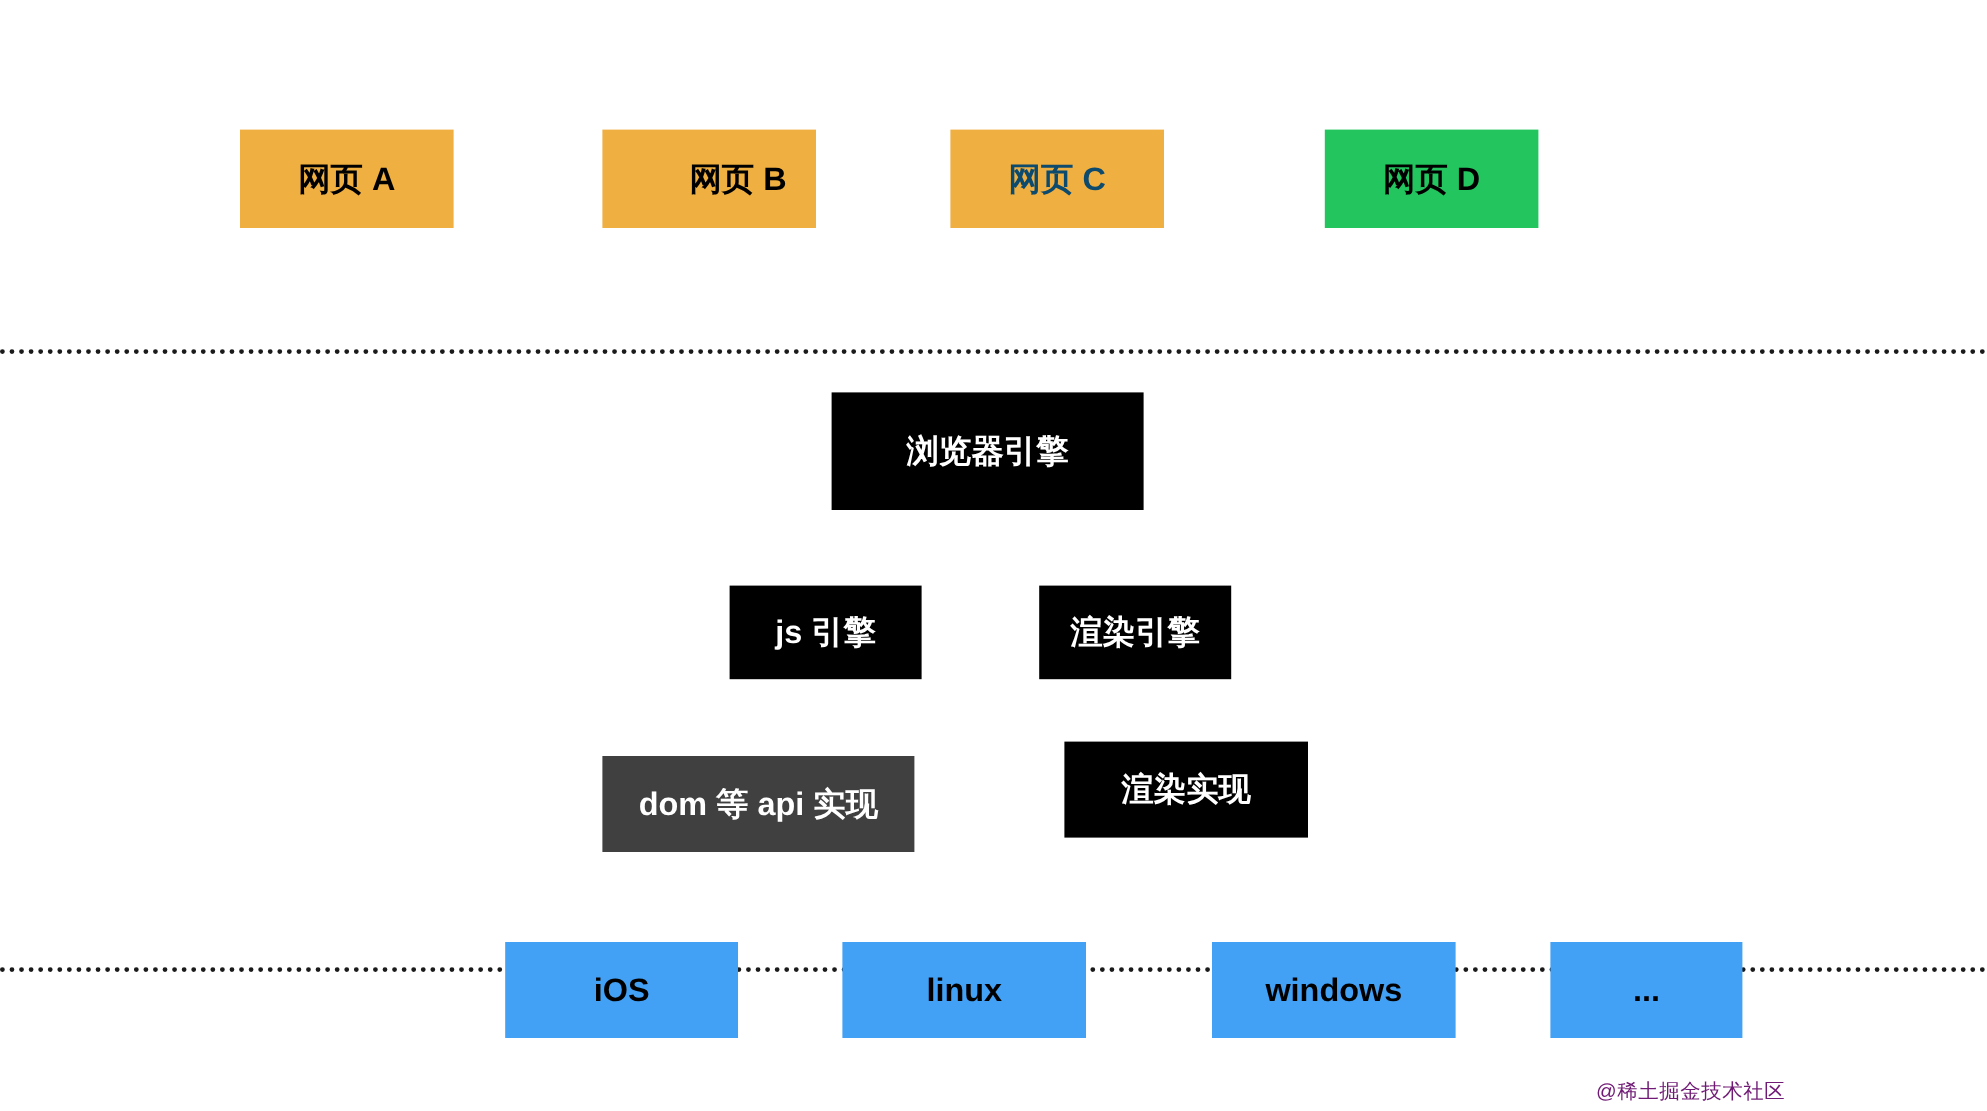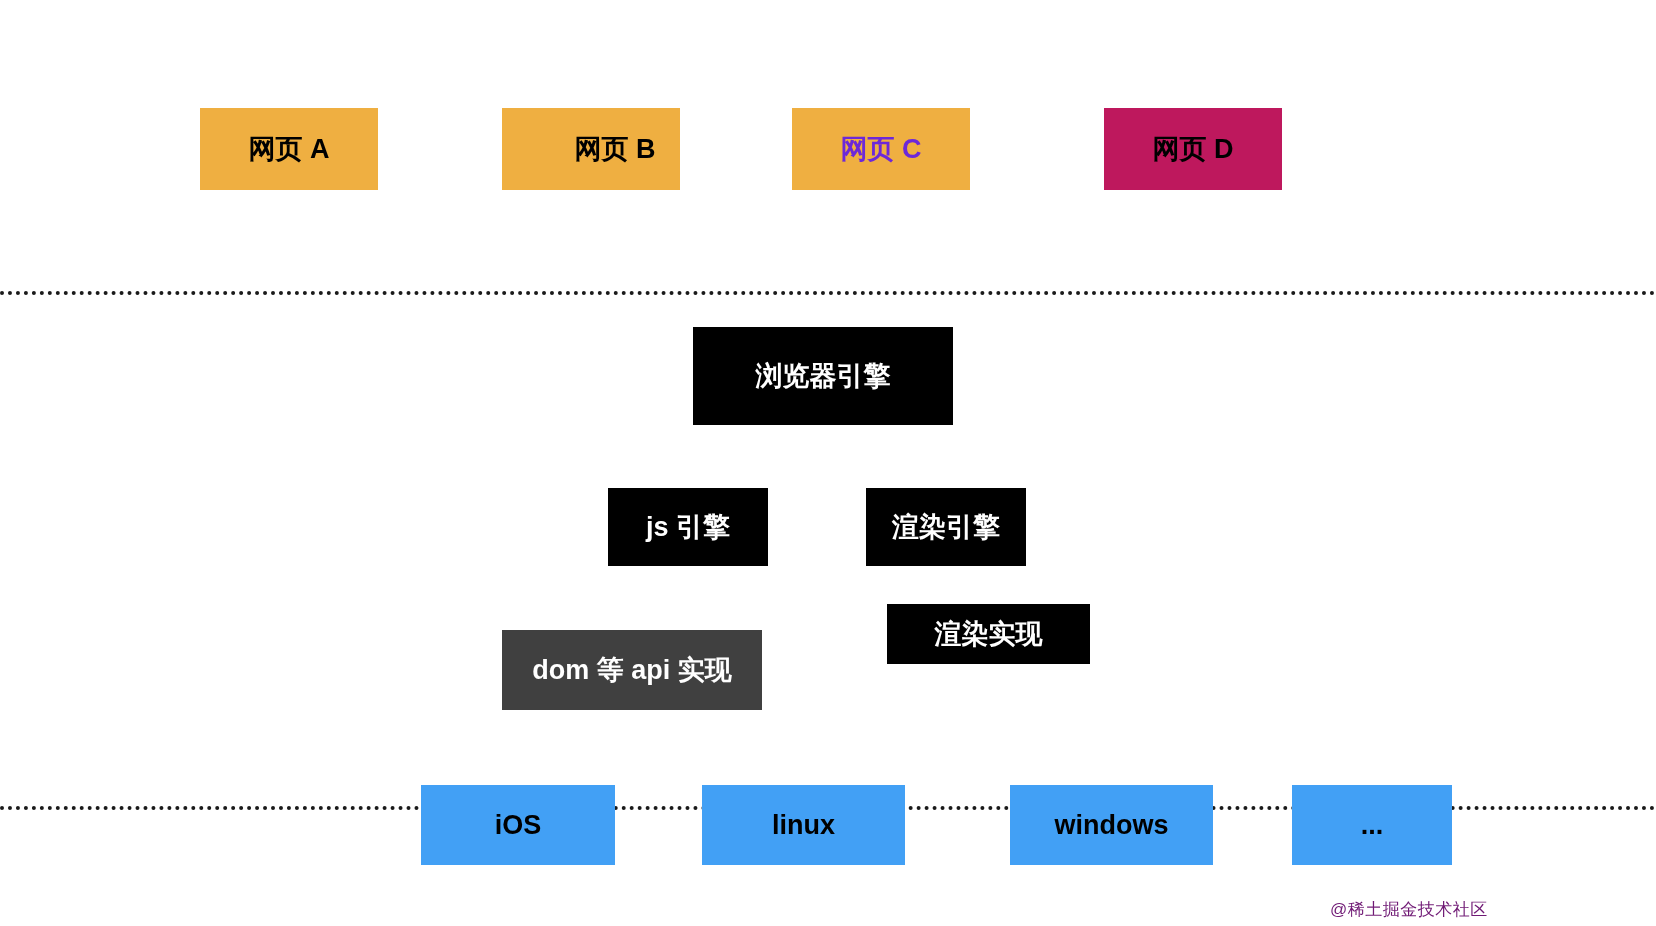--- a/index.html
+++ b/index.html
@@ -59,30 +59,30 @@
     letter-spacing: 0.5px;
   }
 </style>
 </head>
 <body>
 
 <div id="canvas" style="background: rgb(255, 255, 255);">
 
   <div class="node node-page" style="left: 200px; top: 68px; width: 178px; height: 82px; background: rgb(239, 175, 65); color: rgb(0, 0, 0);">网页 A</div>
   <div class="node node-page" style="left: 502px; top: 68px; width: 178px; height: 82px; background: rgb(239, 175, 65); color: rgb(0, 0, 0); padding-left: 48px;">网页 B</div>
-  <div class="node node-page" style="left: 792px; top: 68px; width: 178px; height: 82px; background: rgb(239, 175, 65); color: #6d28d9;">网页 C</div>
-  <div class="node node-page" style="left: 1104px; top: 68px; width: 178px; height: 82px; background: #be185d; color: rgb(0, 0, 0);">网页 D</div>
+  <div class="node node-page" style="left: 792px; top: 68px; width: 178px; height: 82px; background: rgb(239, 175, 65); color: #0c4a6e;">网页 C</div>
+  <div class="node node-page" style="left: 1104px; top: 68px; width: 178px; height: 82px; background: #22c55e; color: rgb(0, 0, 0);">网页 D</div>
 
   <div class="divider" style="top: 251px;"></div>
 
   <div class="node node-engine" style="left: 693px; top: 287px; width: 260px; height: 98px; background: rgb(0, 0, 0); color: rgb(255, 255, 255);">浏览器引擎</div>
   <div class="node node-engine" style="left: 608px; top: 448px; width: 160px; height: 78px; background: rgb(0, 0, 0); color: rgb(255, 255, 255);">js 引擎</div>
   <div class="node node-engine" style="left: 866px; top: 448px; width: 160px; height: 78px; background: rgb(0, 0, 0); color: rgb(255, 255, 255);">渲染引擎</div>
   <div class="node node-engine" style="left: 502px; top: 590px; width: 260px; height: 80px; background: #404040; color: rgb(255, 255, 255);">dom 等 api 实现</div>
-  <div class="node node-engine" style="left: 887px; top: 564px; width: 203px; height: 60px; background: rgb(0, 0, 0); color: rgb(255, 255, 255);">渲染实现</div>
+  <div class="node node-engine" style="left: 887px; top: 578px; width: 203px; height: 80px; background: rgb(0, 0, 0); color: rgb(255, 255, 255);">渲染实现</div>
 
   <div class="divider" style="top: 766px;"></div>
 
   <div class="node node-os" style="left: 421px; top: 745px; width: 194px; height: 80px; background: rgb(66, 160, 245); color: rgb(0, 0, 0);">iOS</div>
   <div class="node node-os" style="left: 702px; top: 745px; width: 203px; height: 80px; background: rgb(66, 160, 245); color: rgb(0, 0, 0);">linux</div>
   <div class="node node-os" style="left: 1010px; top: 745px; width: 203px; height: 80px; background: rgb(66, 160, 245); color: rgb(0, 0, 0);">windows</div>
   <div class="node node-os" style="left: 1292px; top: 745px; width: 160px; height: 80px; background: rgb(66, 160, 245); color: rgb(0, 0, 0);">...</div>
 
   <div class="watermark" style="left: 1330px; top: 858px; color: #701a75;">@稀土掘金技术社区</div>
 

